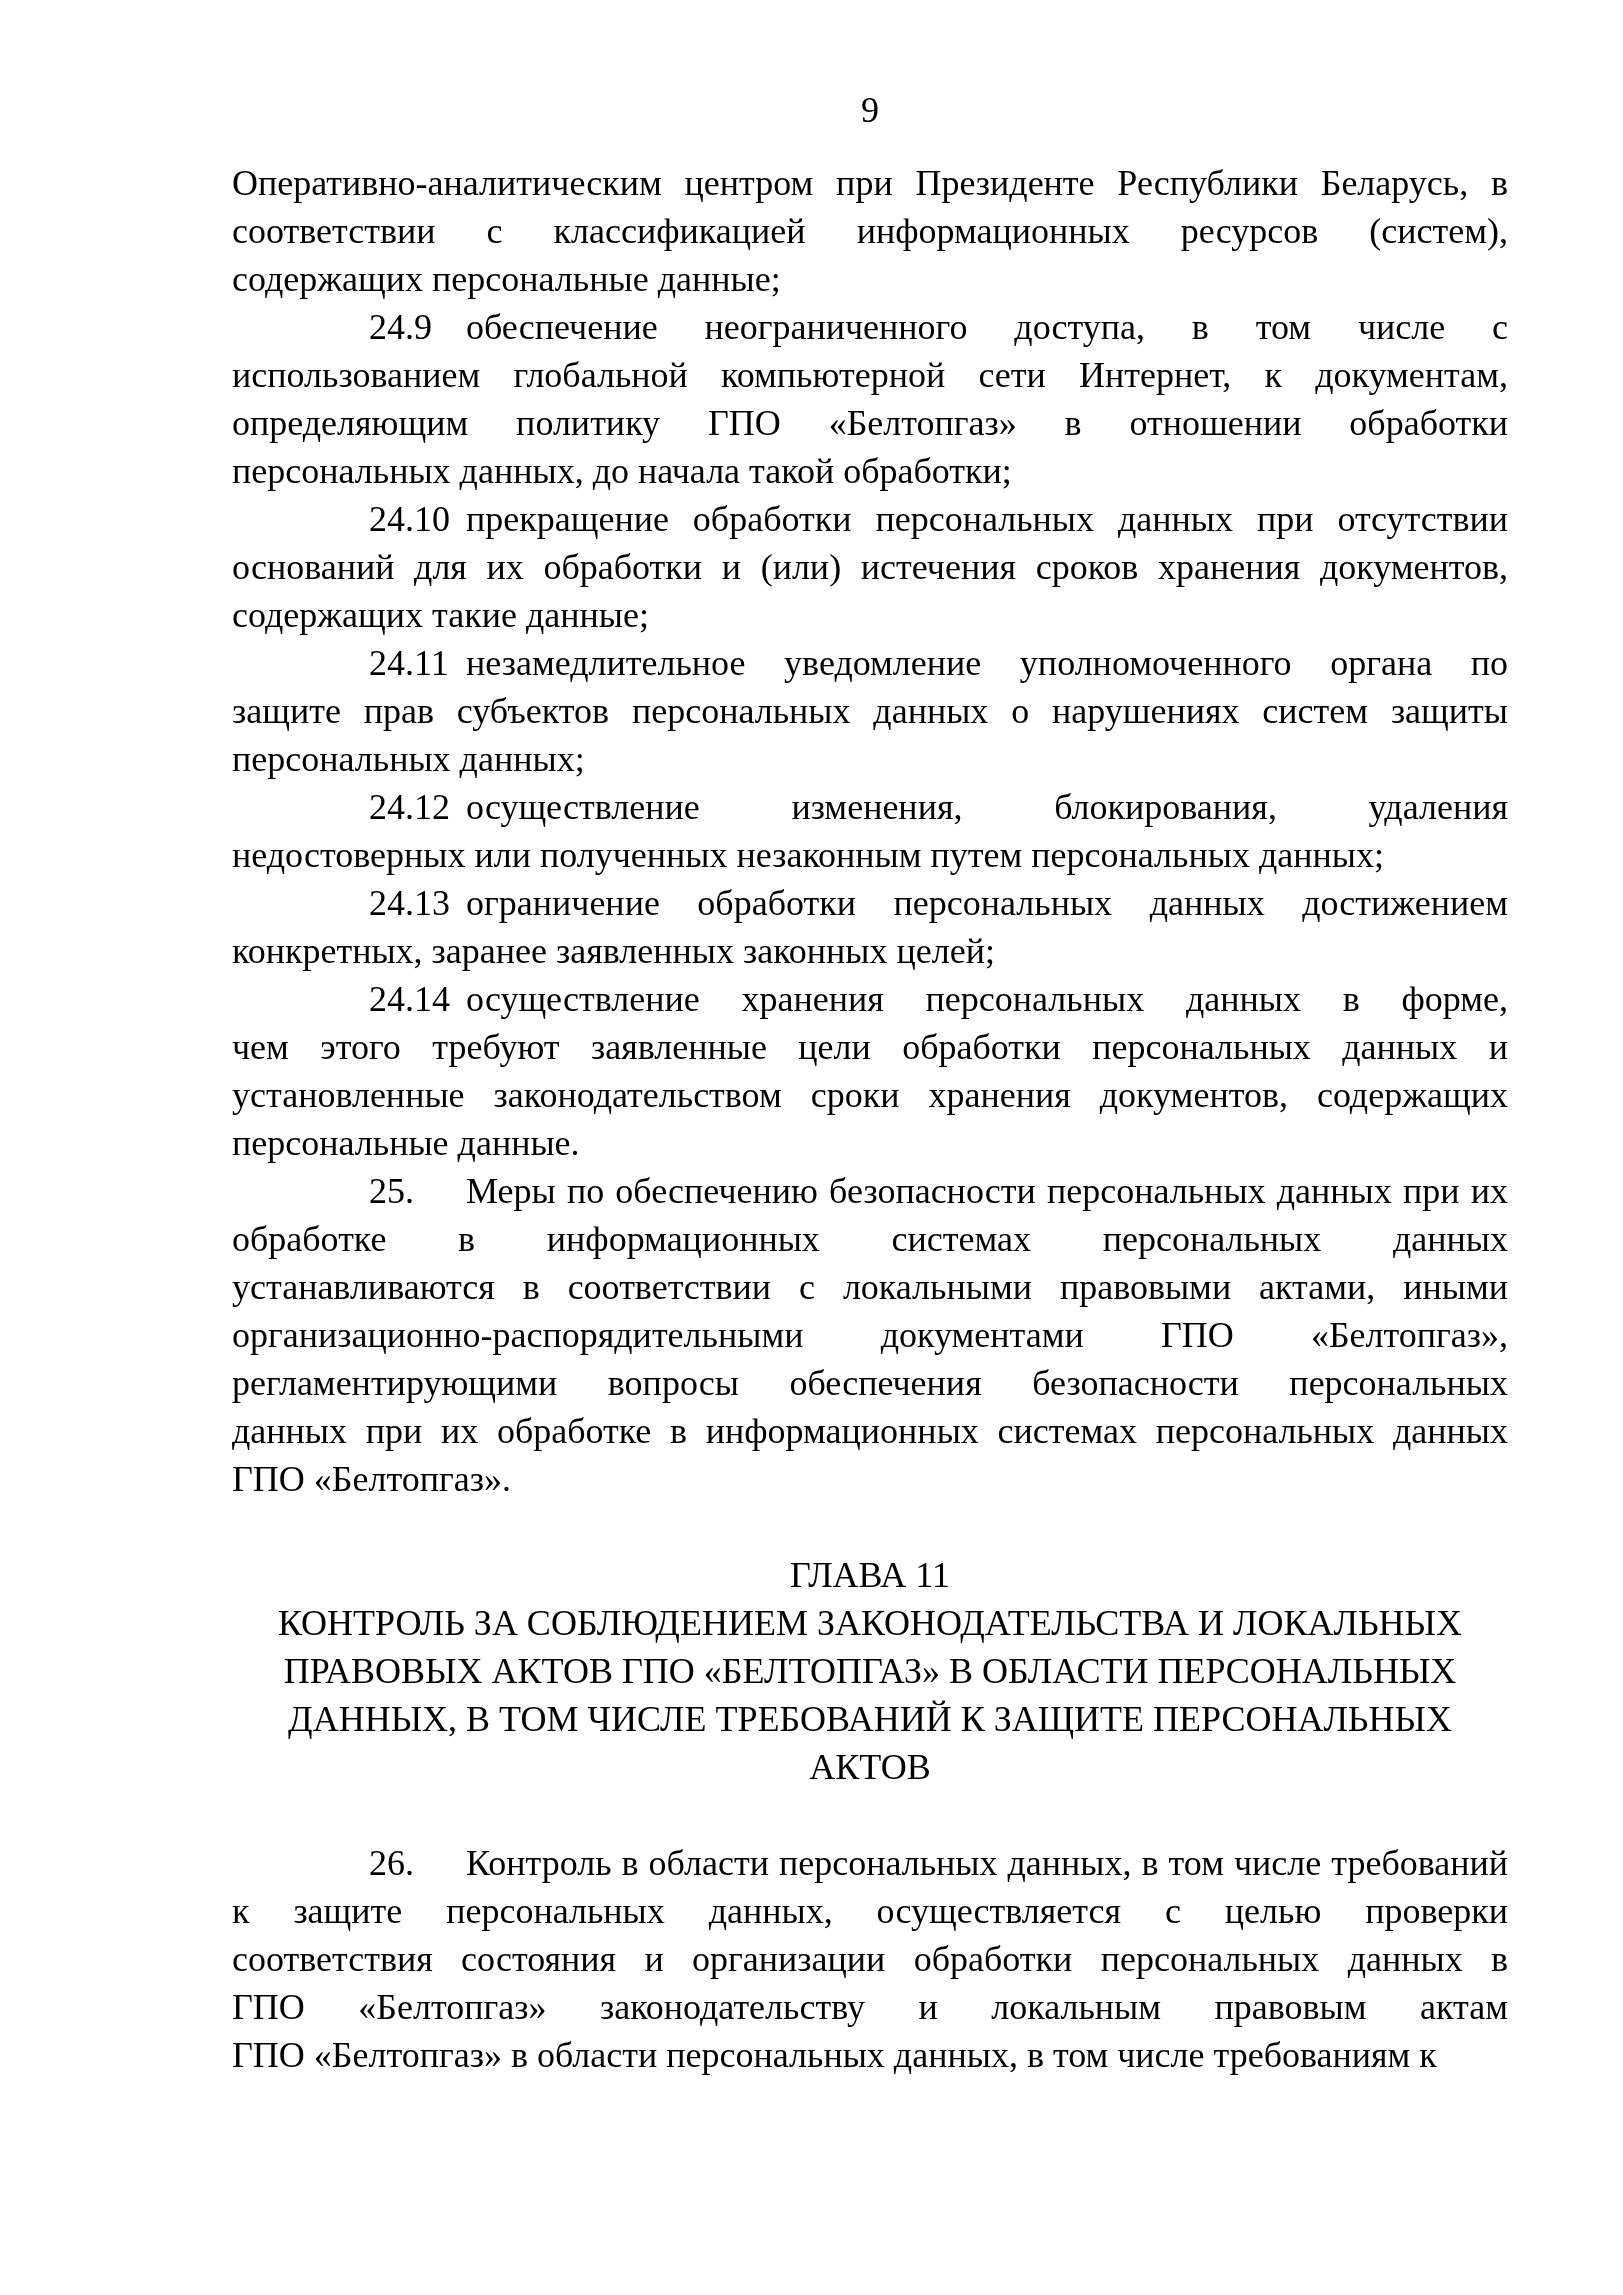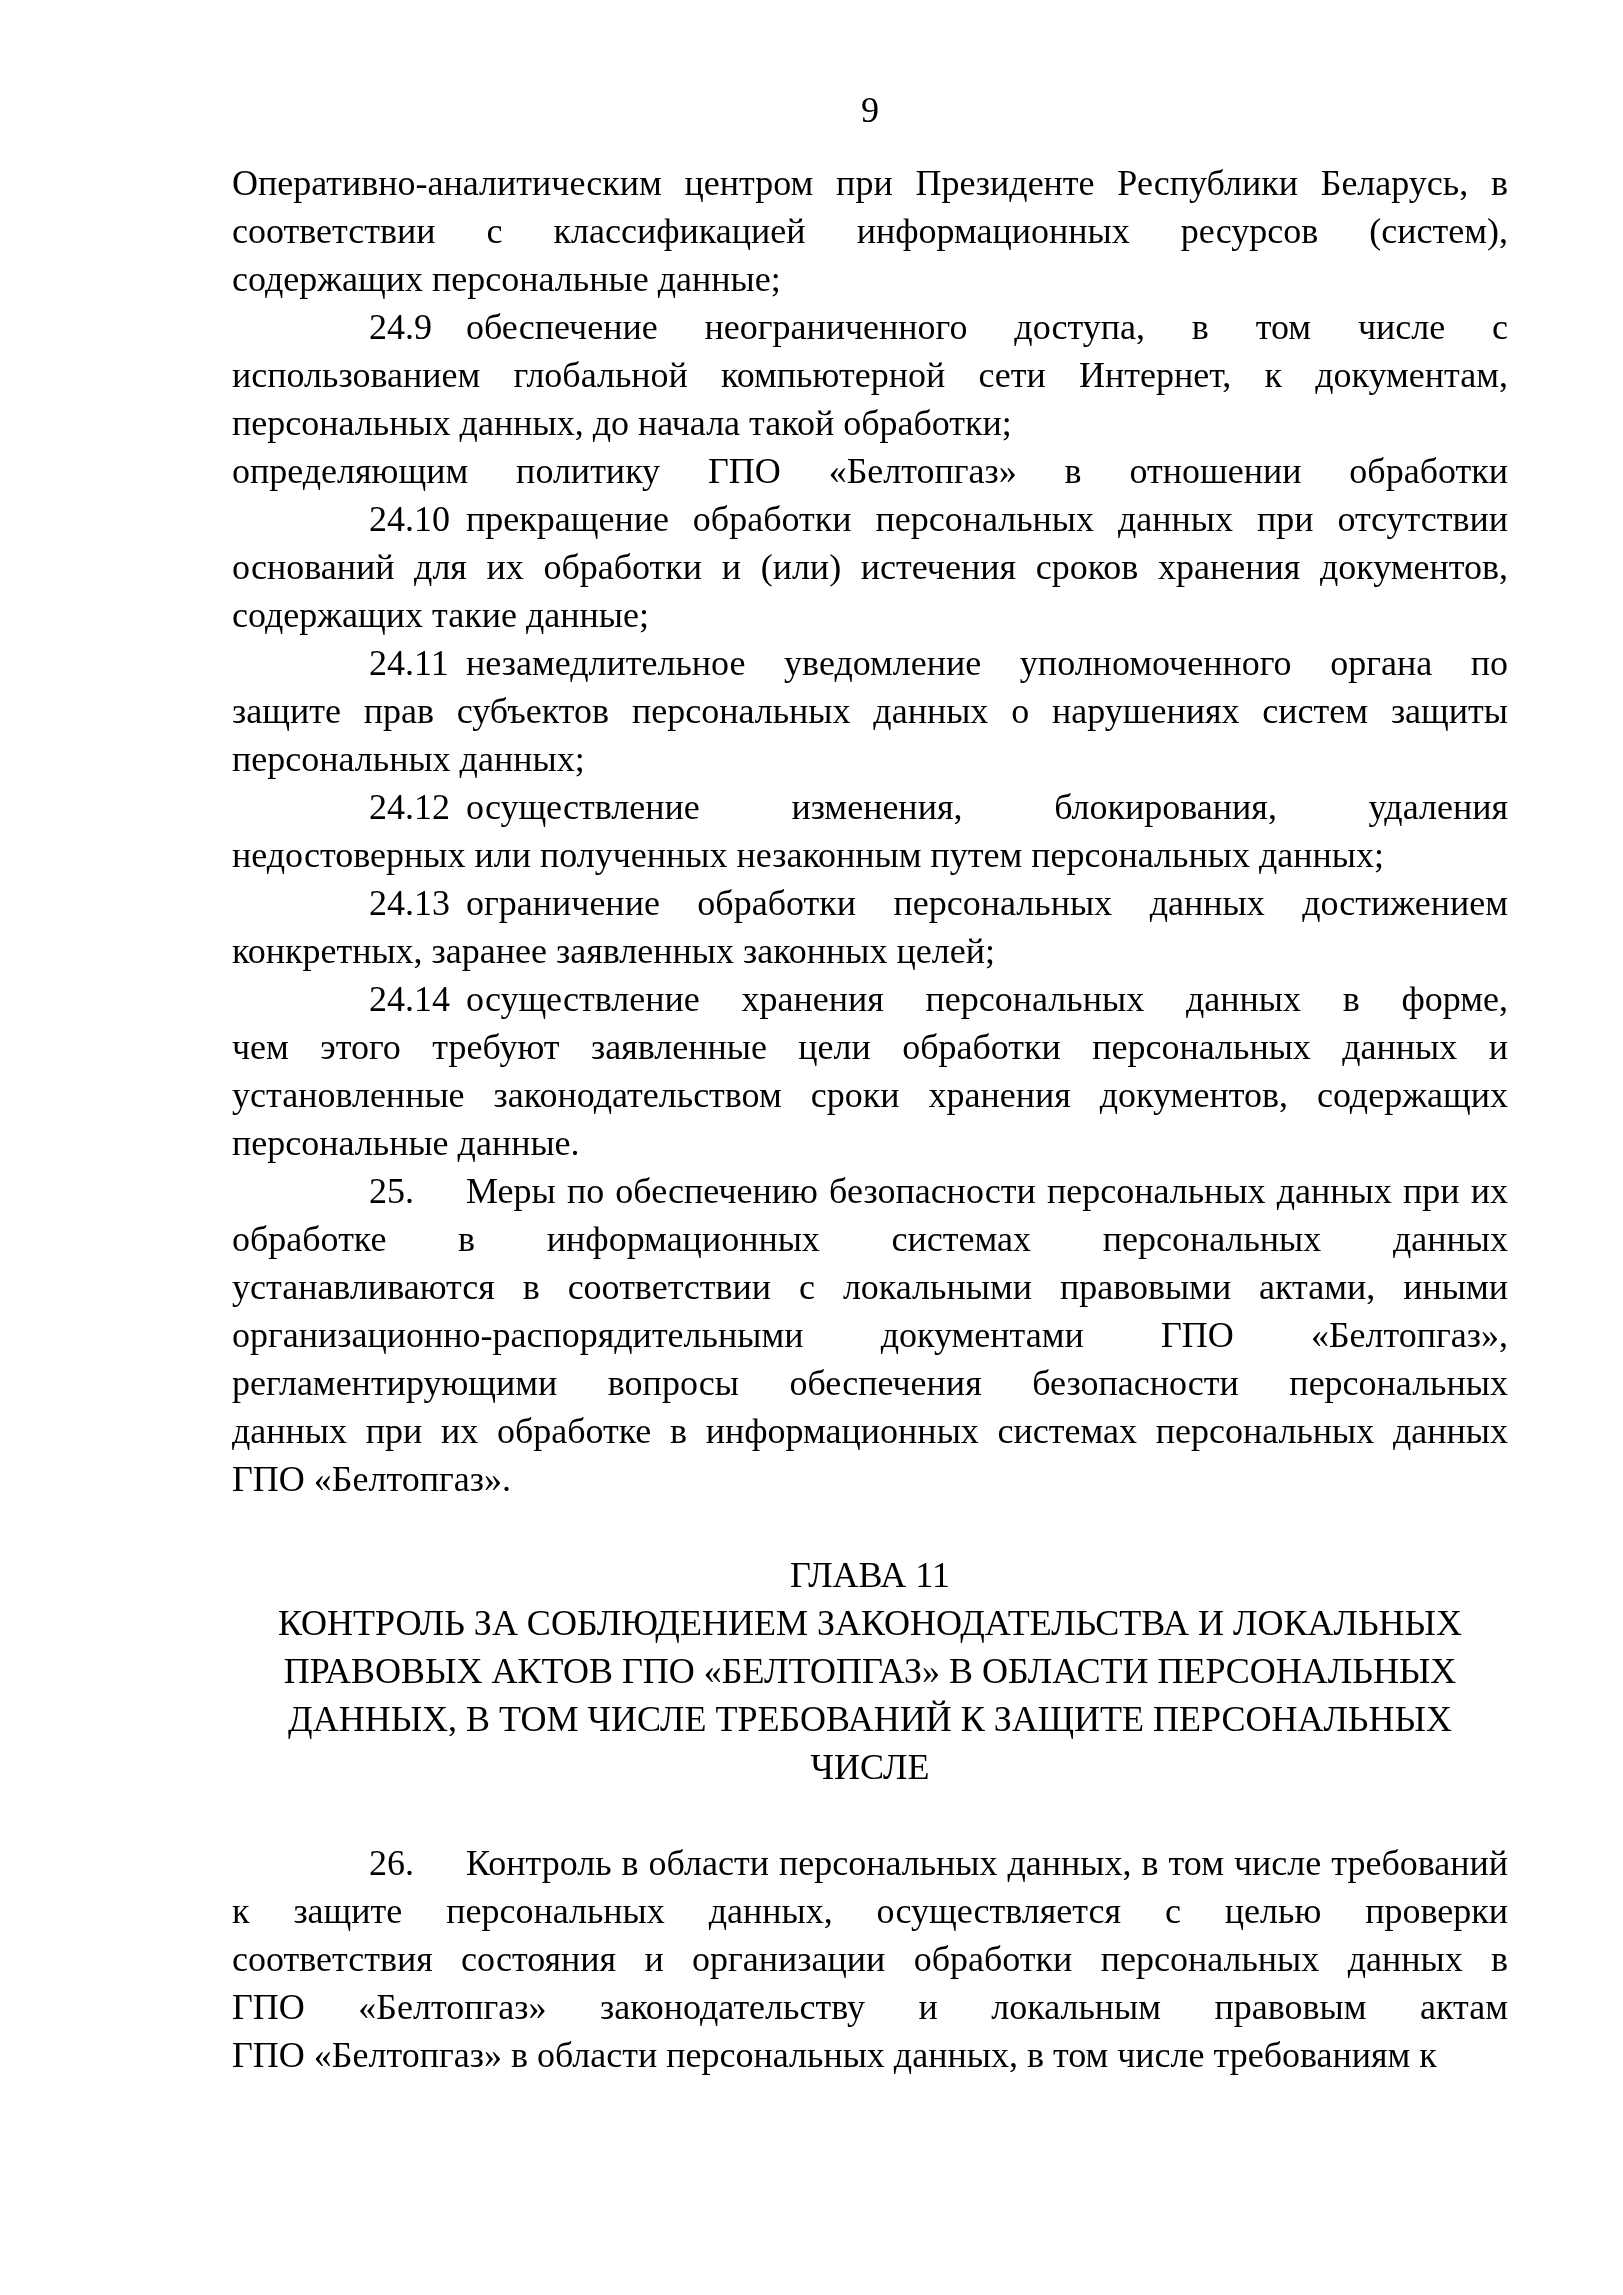--- a/index.html
+++ b/index.html
@@ -58,22 +58,22 @@
 
   <div>
     <div class="line">Оперативно-аналитическим центром при Президенте Республики Беларусь, в</div>
     <div class="line">соответствии с классификацией информационных ресурсов (систем),</div>
     <div class="line last">содержащих персональные данные;</div>
   </div>
 
   <div>
     <div class="line indent"><span class="num">24.9</span><span>обеспечение неограниченного доступа, в том числе с</span></div>
     <div class="line">использованием глобальной компьютерной сети Интернет, к документам,</div>
+    <div class="line">определяющим политику ГПО «Белтопгаз» в отношении обработки</div>
     <div class="line last">персональных данных, до начала такой обработки;</div>
-    <div class="line">определяющим политику ГПО «Белтопгаз» в отношении обработки</div>
   </div>
 
   <div>
     <div class="line indent"><span class="num">24.10</span><span>прекращение обработки персональных данных при отсутствии</span></div>
     <div class="line">оснований для их обработки и (или) истечения сроков хранения документов,</div>
     <div class="line last">содержащих такие данные;</div>
   </div>
 
   <div>
     <div class="line indent"><span class="num">24.11</span><span>незамедлительное уведомление уполномоченного органа по</span></div>
@@ -108,21 +108,21 @@
     <div class="line last">ГПО «Белтопгаз».</div>
   </div>
 
   <div class="gap"></div>
 
   <div>
     <div class="line center">ГЛАВА 11</div>
     <div class="line center">КОНТРОЛЬ ЗА СОБЛЮДЕНИЕМ ЗАКОНОДАТЕЛЬСТВА И ЛОКАЛЬНЫХ</div>
     <div class="line center">ПРАВОВЫХ АКТОВ ГПО «БЕЛТОПГАЗ» В ОБЛАСТИ ПЕРСОНАЛЬНЫХ</div>
     <div class="line center">ДАННЫХ, В ТОМ ЧИСЛЕ ТРЕБОВАНИЙ К ЗАЩИТЕ ПЕРСОНАЛЬНЫХ</div>
-    <div class="line center">ЧИСЛЕ</div>
+    <div class="line center">АКТОВ</div>
   </div>
 
   <div class="gap"></div>
 
   <div>
     <div class="line indent"><span class="num">26.</span><span>Контроль в области персональных данных, в том числе требований</span></div>
     <div class="line">к защите персональных данных, осуществляется с целью проверки</div>
     <div class="line">соответствия состояния и организации обработки персональных данных в</div>
     <div class="line">ГПО «Белтопгаз» законодательству и локальным правовым актам</div>
     <div class="line last">ГПО «Белтопгаз» в области персональных данных, в том числе требованиям к</div>

